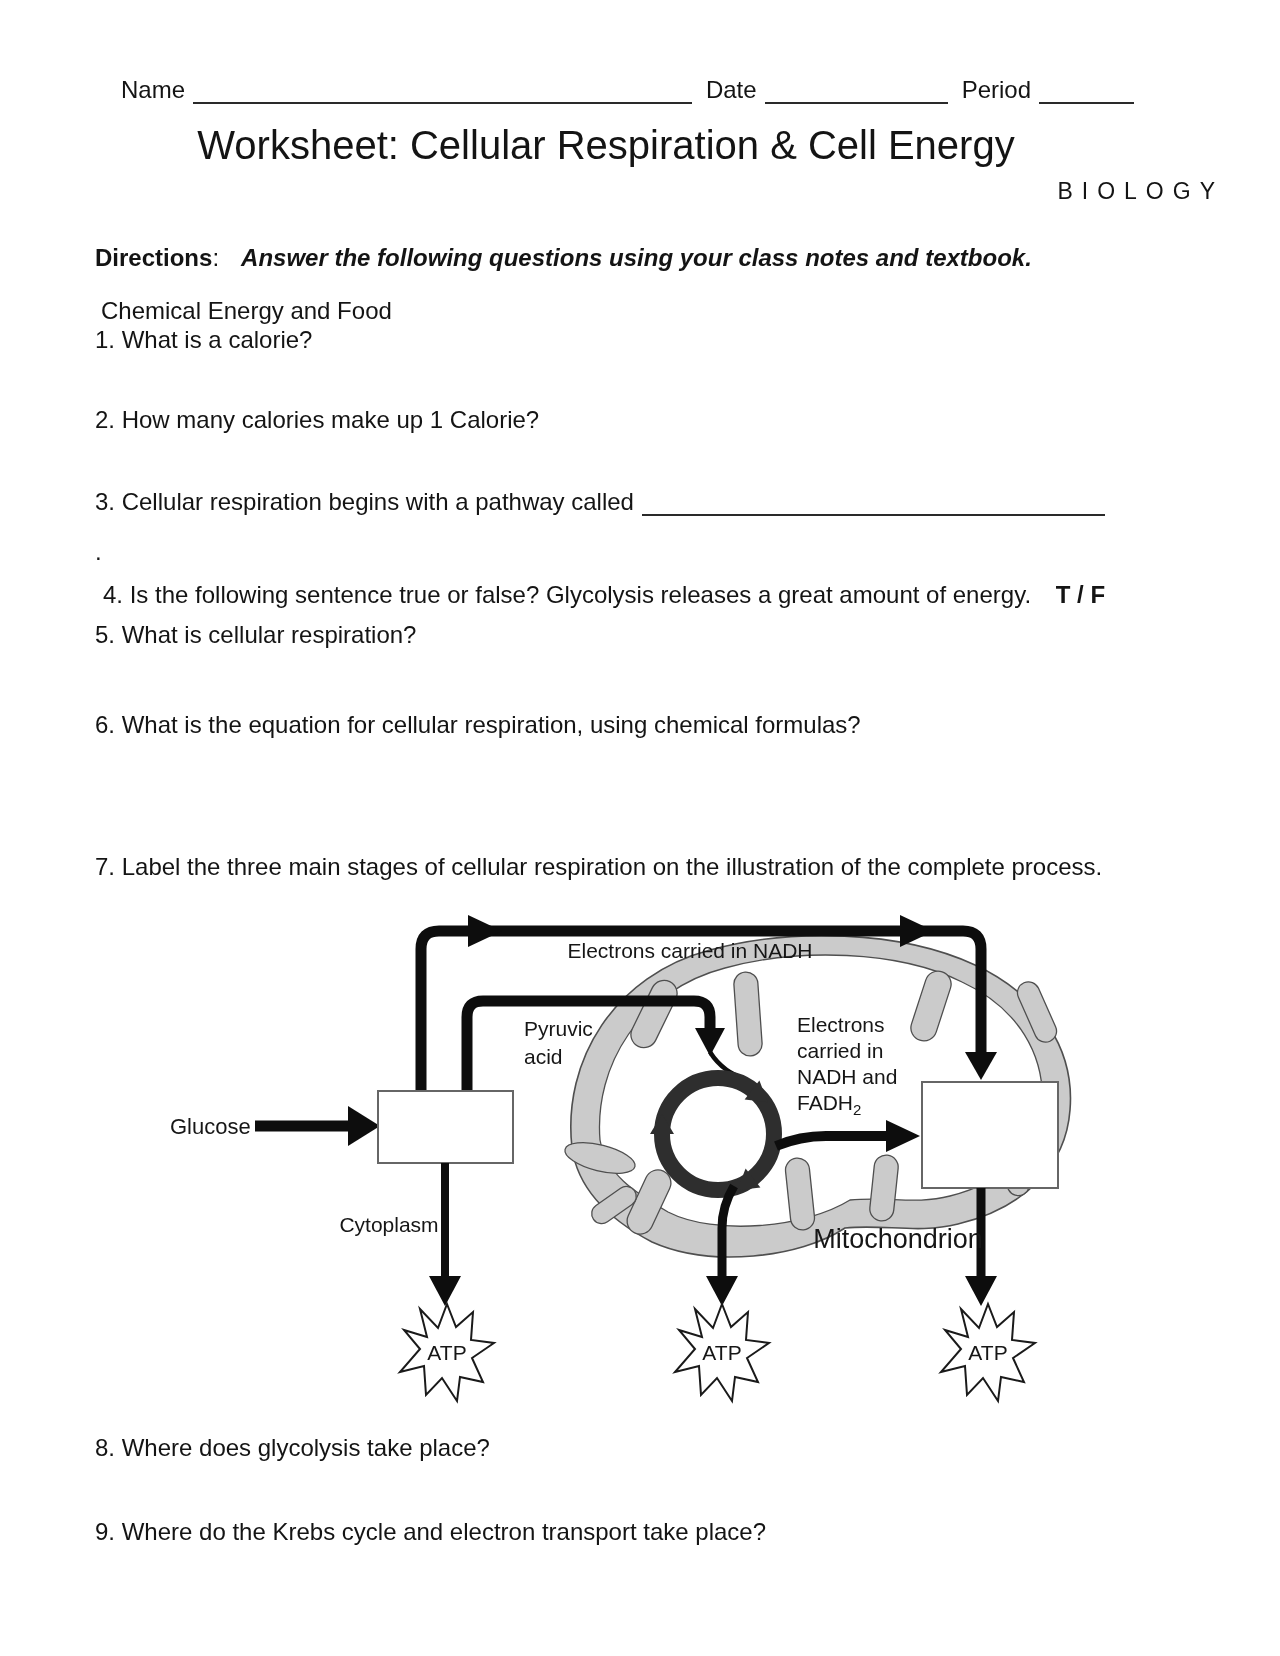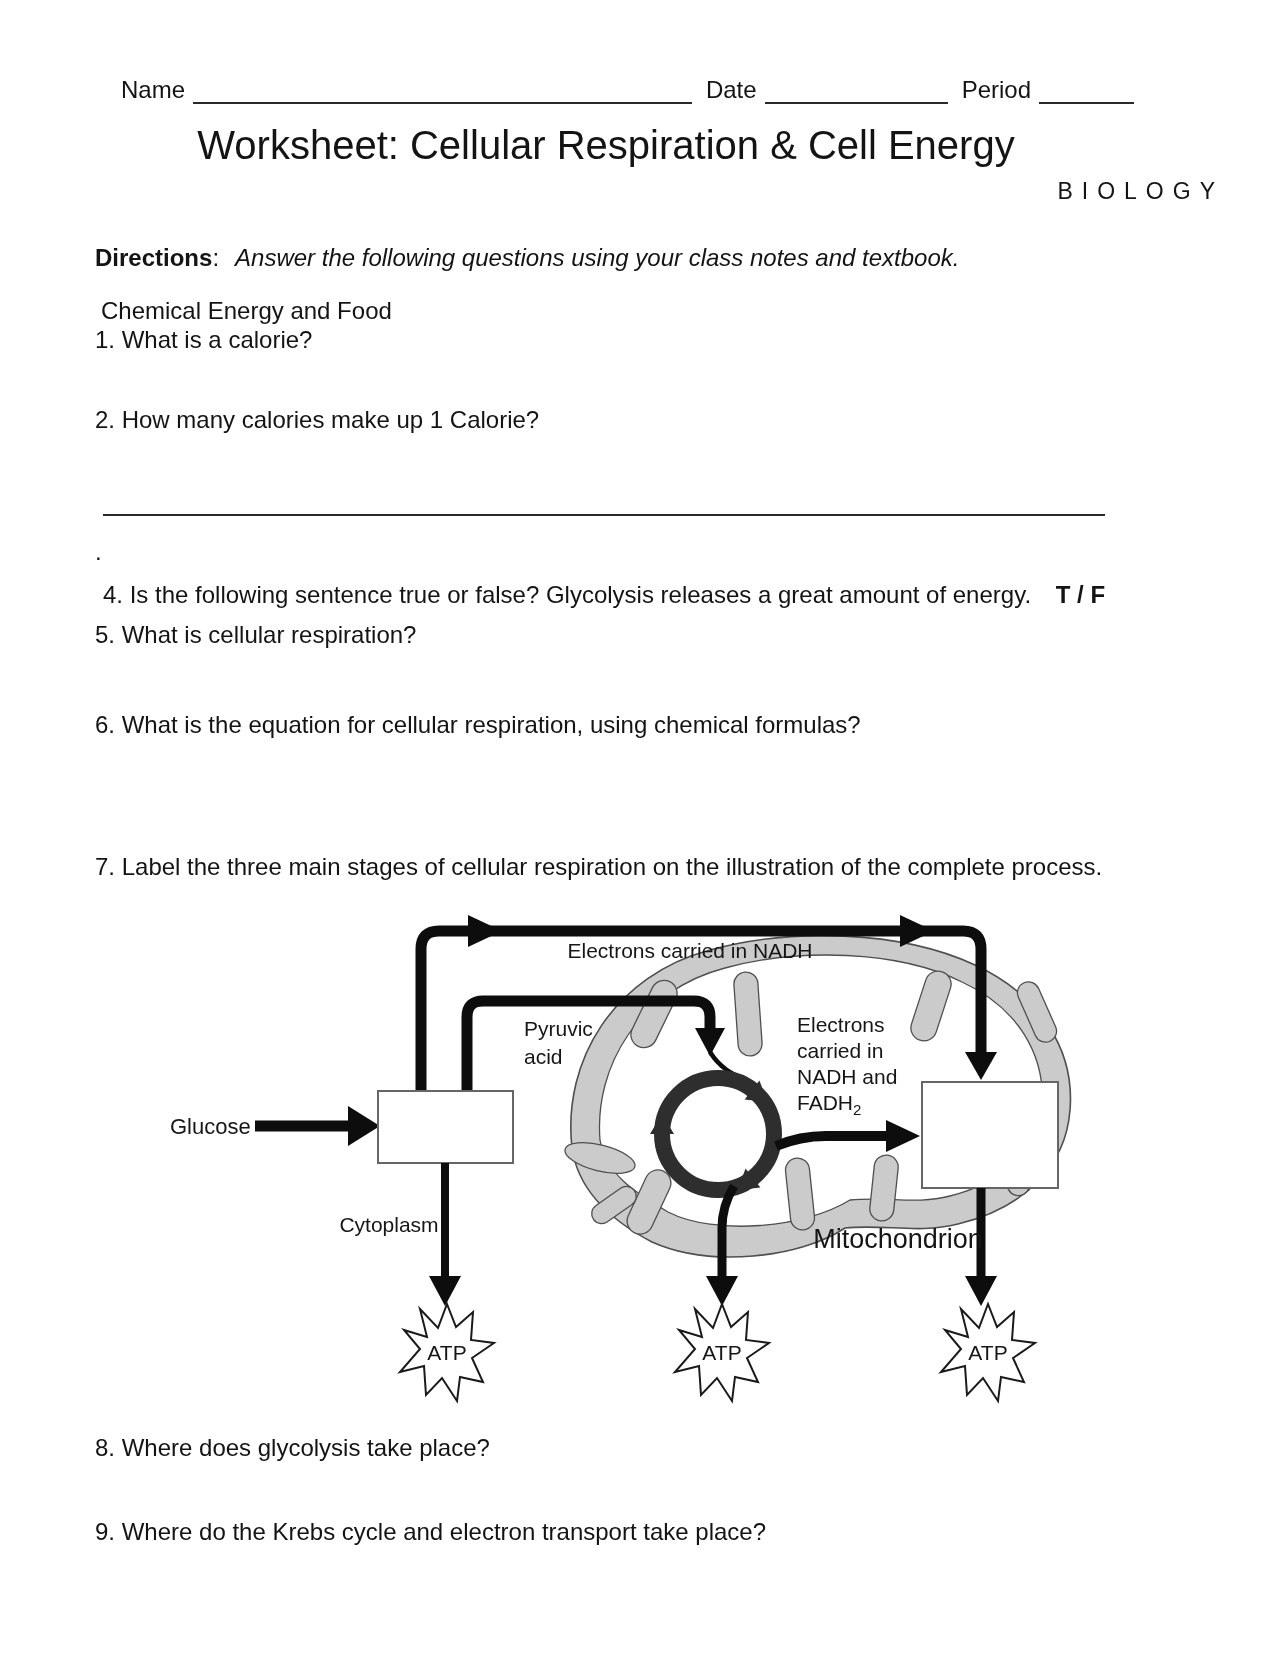--- a/index.html
+++ b/index.html
@@ -10,21 +10,21 @@
   .header-row{top:76px;left:95px;width:1013px;display:flex;align-items:flex-end;font-size:24px;line-height:28px;margin-left:26px;}
   .hlabel{white-space:pre;}
   .hline{border-bottom:2px solid #2a2a2a;height:26px;}
   .name-line{flex:1;margin:0 14px 0 8px;}
   .date-line{width:183px;margin:0 14px 0 8px;}
   .period-line{width:95px;margin-left:8px;}
   .title{top:122px;left:0;width:1212px;text-align:center;font-size:40px;line-height:46px;font-weight:400;}
   .subtitle{top:178px;left:0;width:1224px;text-align:right;font-size:23px;letter-spacing:9px;}
   .directions{top:244px;left:95px;}
   .directions .lbl{font-weight:bold;}
-  .directions .txt{font-style:italic;margin-left:16px;}
+  .directions .txt{font-style:italic;margin-left:22px;font-weight:bold;}
   .q3row{top:488px;left:95px;width:1010px;display:flex;align-items:flex-end;}
   .blank{flex:1;border-bottom:2px solid #2a2a2a;height:26px;margin-left:8px;}
   .tf{font-weight:bold;margin-left:18px;}
   svg text{font-family:"Liberation Sans", sans-serif;fill:#161616;}
 </style>
 </head>
 <body>
 
 <div class="abs header-row">
   <span class="hlabel">Name</span>
@@ -40,20 +40,21 @@
 
 <div class="abs q directions">
   <span class="lbl">Directions</span><span>:</span><span class="txt">Answer the following questions using your class notes and textbook.</span>
 </div>
 
 <div class="abs q" style="top:297px;left:101px;">Chemical Energy and Food</div>
 <div class="abs q" style="top:326px;left:95px;">1. What is a calorie?</div>
 <div class="abs q" style="top:406px;left:95px;">2. How many calories make up 1 Calorie?</div>
 
 <div class="abs q q3row">
+  <span>3. Cellular respiration begins with a pathway called</span>
   <span class="blank"></span>
 </div>
 <div class="abs q" style="top:538px;left:95px;">.</div>
 
 <div class="abs q" style="top:569px;left:103px;margin-top:12px;">
   <span>4. Is the following sentence true or false? Glycolysis releases a great amount of energy.</span>
   <span class="tf">T / F</span>
 </div>
 
 <div class="abs q" style="top:621px;left:95px;">5. What is cellular respiration?</div>

